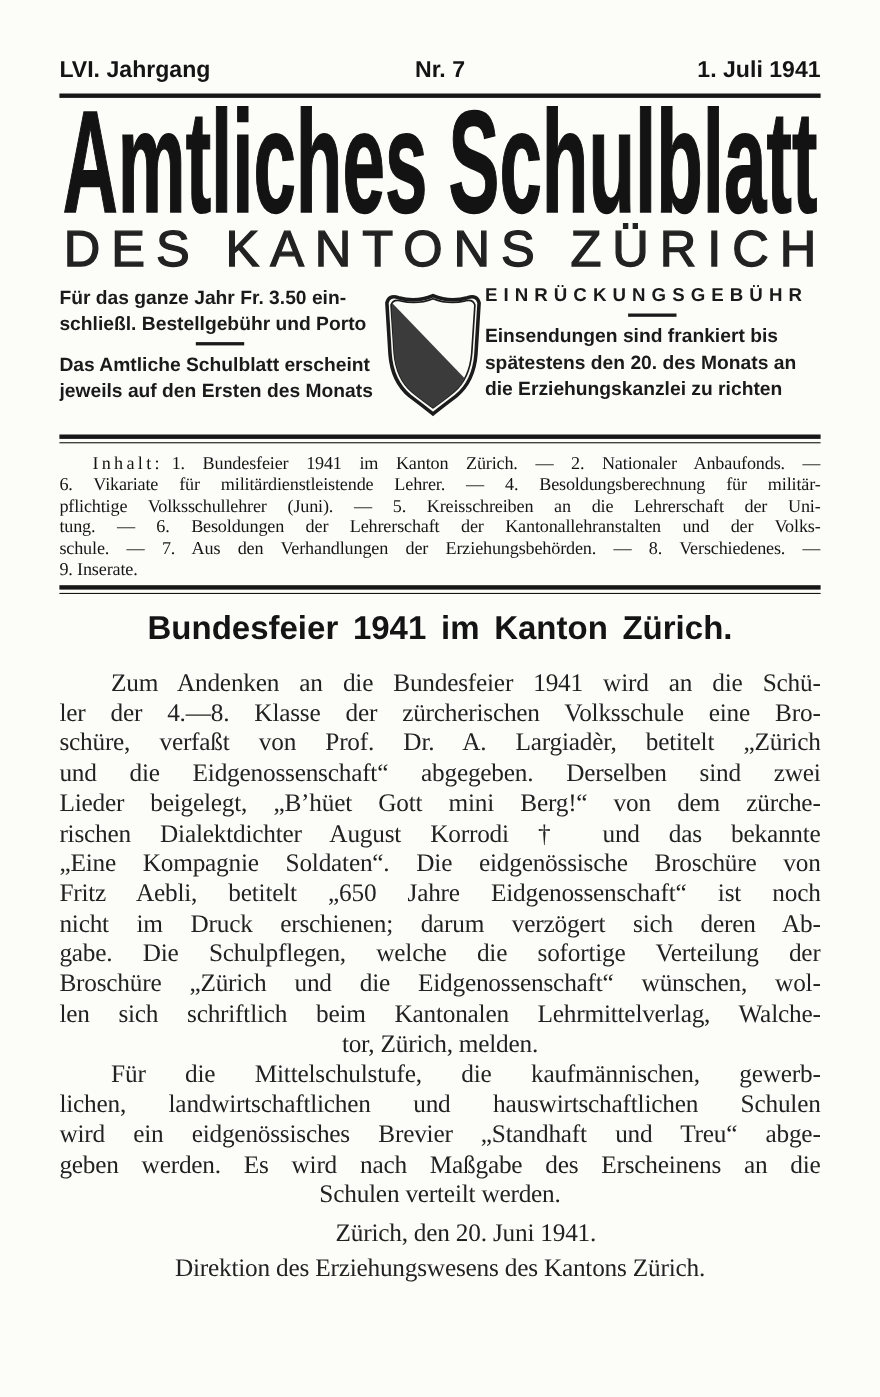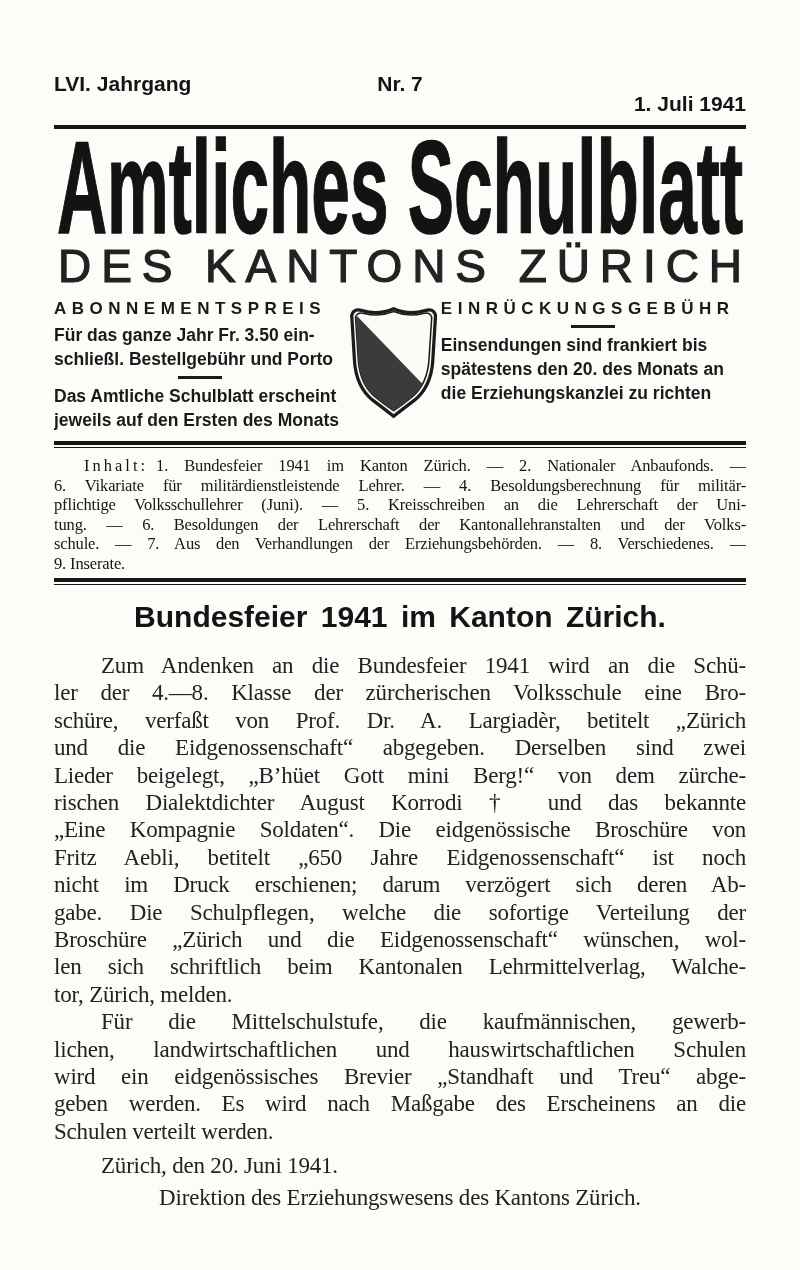--- a/index.html
+++ b/index.html
@@ -16,21 +16,21 @@
   }
 
   
   .issue-row {
     display:flex; align-items:center;
     font-family:"Liberation Sans", sans-serif;
     font-weight:bold; font-size:21px; color:#141414;
   }
   .issue-left  { flex:1; text-align:left; }
   .issue-center{ flex:1; text-align:center; }
-  .issue-right { flex:1; text-align:right;margin-top:40px; }
+  .issue-right { flex:1; text-align:right; }
 
   .rule-thick { height:4px; background:#171717; margin-top:9px; }
 
   
   .masthead { display:block; margin:3px auto 0 auto; }
 
   
   .info-row { display:flex; justify-content:space-between; margin-top:8px; }
   .info-col {
     font-family:"Liberation Sans", sans-serif;
@@ -63,21 +63,21 @@
   .article-heading {
     margin:15px 0 0 0;
     text-align:center;
     font-family:"Liberation Sans", sans-serif;
     font-weight:bold; font-size:30px; word-spacing:5px;
     color:#141414;
   }
   .article-body { margin-top:18px; font-size:23px; line-height:27.4px; letter-spacing:-0.2px; color:#222222; }
   .bl { height:27.4px; overflow:hidden; }
   .bl.jf { text-align:justify; text-align-last:justify; }
-  .bl.plain { text-align:left; }
+  .bl.plain { text-align:center; }
   .indent { text-indent:47px; }
   .dateline { margin-top:7px; }
   .signature { margin-top:5px; text-align:center; }
 </style>
 </head>
 <body>
 
 <div class="page">
 
   <div class="issue-row">
@@ -88,21 +88,20 @@
 
   <div class="rule-thick"></div>
 
   <svg class="masthead" width="692" height="158" viewBox="0 0 692 158">
     <text x="3" y="101" font-family="Liberation Sans, DejaVu Sans, sans-serif" font-weight="bold" font-size="132" fill="#131313" stroke="#131313" stroke-width="1.5" textLength="686" lengthAdjust="spacingAndGlyphs">Amtliches Schulblatt</text>
     <text x="4" y="150" font-family="Liberation Sans, DejaVu Sans, sans-serif" font-weight="normal" font-size="46" fill="#222222" stroke="#222222" stroke-width="1.2" textLength="684" lengthAdjust="spacing">DES KANTONS ZÜRICH</text>
   </svg>
 
   <div class="info-row">
     <div class="info-col left">
-      <div class="info-heading">ABONNEMENTSPREIS</div>
       <div>Für das ganze Jahr Fr. 3.50 ein-</div>
       <div>schließl. Bestellgebühr und Porto</div>
       <div class="mini-rule"></div>
       <div>Das Amtliche Schulblatt erscheint</div>
       <div>jeweils auf den Ersten des Monats</div>
     </div>
 
     <svg class="shield" width="98" height="126" viewBox="0 0 100 128">
       <defs>
         <clipPath id="innerShield">

